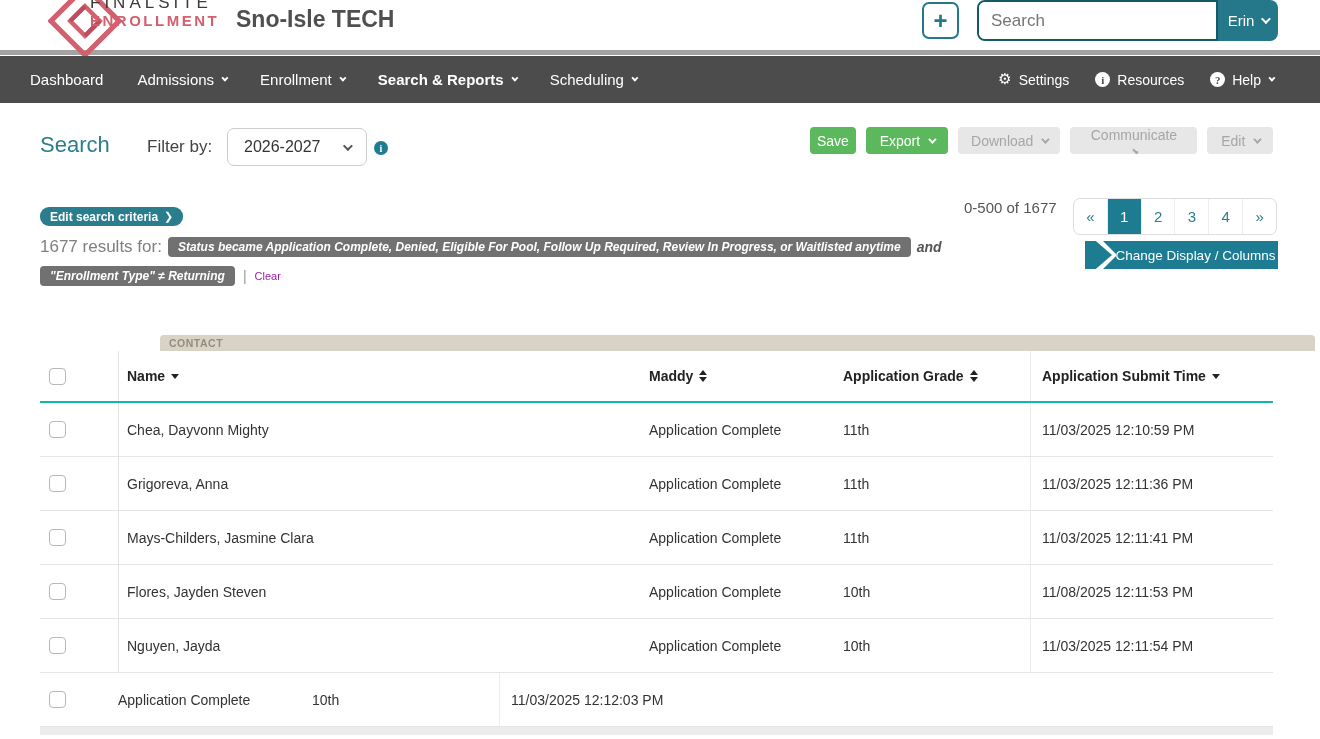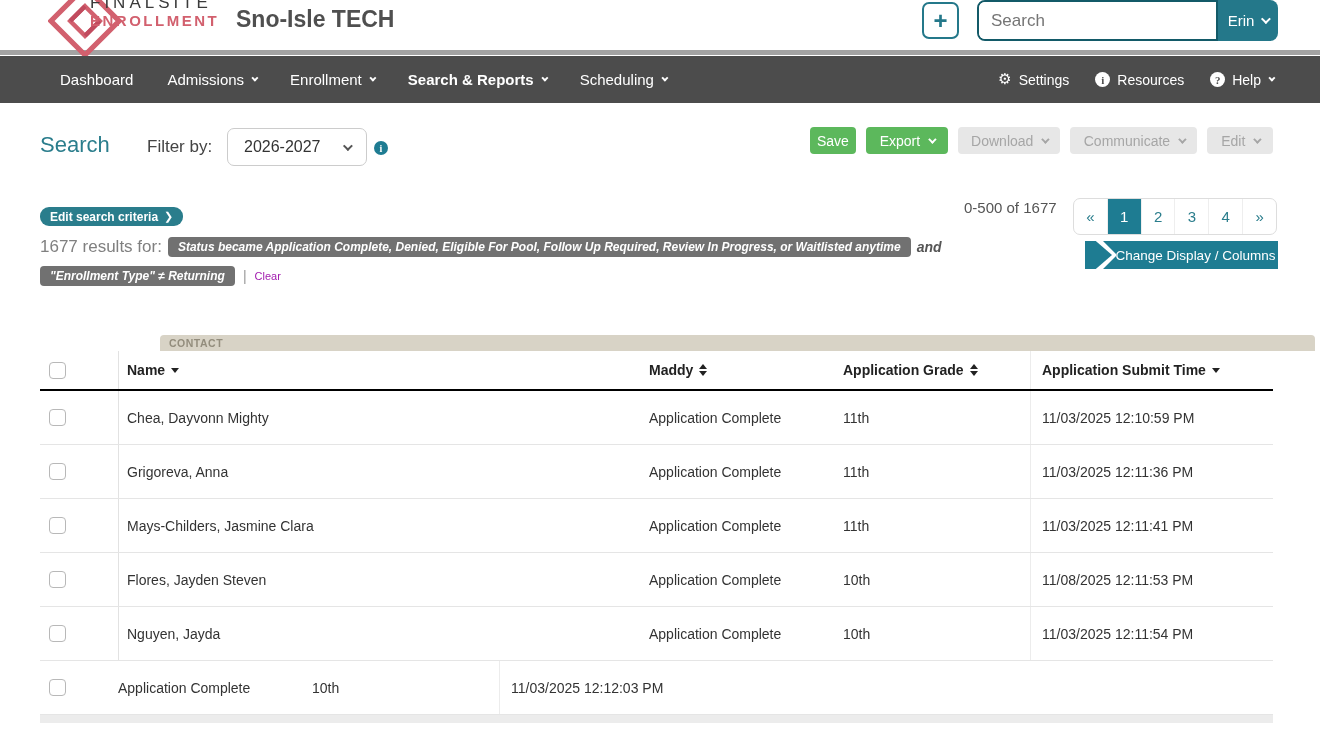--- a/index.html
+++ b/index.html
@@ -17,40 +17,40 @@
   .add-btn { position:absolute; left:922px; top:2px; width:37px; height:37px; background:#fff; border:2px solid #24788a; border-radius:7px; color:#24788a; font-size:24px; font-weight:700; line-height:31px; text-align:center; cursor:pointer; }
   .search-group { position:absolute; left:977px; top:0px; height:41px; display:flex; }
   .search-box { display:flex; width:241px; height:41px; background:#fff; border:2px solid #135a68; border-radius:8px 0 0 8px; overflow:hidden; }
   .search-input { flex:1; border:none; outline:none; font-size:17px; color:#555; padding:0 12px; font-family:inherit; }
   .user-btn { width:60px; height:41px; background:#24788a; border:none; border-radius:0 8px 8px 0; color:#fff; font-size:15px; display:flex; align-items:center; justify-content:center; gap:7px; cursor:pointer; font-family:inherit; }
   .chev { display:inline-block; width:7px; height:7px; border-right:2px solid currentColor; border-bottom:2px solid currentColor; transform:rotate(45deg) translateY(-2px); }
   .chev-sm { width:5px; height:5px; }
 
   
   .navbar { position:absolute; left:0; top:56px; width:1320px; height:47px; background:#4c4c4c; display:flex; align-items:center; }
-  .nav-left { display:flex; align-items:center; gap:34px; padding-left:60px; }
+  .nav-left { display:flex; align-items:center; gap:34px; padding-left:30px; }
   .nav-item { color:#fff; font-size:15px; display:flex; align-items:center; gap:7px; cursor:pointer; white-space:nowrap; }
   .nav-item.bold { font-weight:700; }
   .nav-right { position:absolute; right:47px; display:flex; align-items:center; gap:26px; }
   .nav-right .nav-item { font-size:14px; }
   .circ-icon { display:inline-flex; width:15px; height:15px; border-radius:50%; background:#fff; color:#4c4c4c; font-size:11px; font-weight:700; align-items:center; justify-content:center; font-family:"Liberation Serif",serif; }
   .gear { font-size:15px; line-height:1; font-family:"DejaVu Sans",sans-serif; }
 
   
   .page-title { position:absolute; left:40px; top:132px; font-size:22px; color:#2a7d8c; }
   .filter-label { position:absolute; left:147px; top:137px; font-size:17px; color:#444; }
   .filter-select { position:absolute; left:227px; top:128px; width:140px; height:38px; background:#fff; border:1px solid #ccc; border-radius:7px; display:flex; align-items:center; justify-content:space-between; padding:0 16px; font-size:16px; color:#333; cursor:pointer; }
   .filter-select .chev { color:#555; }
   .info-dot { position:absolute; left:374px; top:141px; width:14px; height:14px; border-radius:50%; background:#1e7c92; color:#fff; font-size:10px; font-weight:700; font-family:"Liberation Serif",serif; display:flex; align-items:center; justify-content:center; cursor:pointer; }
   .action-bar { position:absolute; top:127px; left:810px; width:463px; display:flex; gap:10px; }
   .btn { height:27px; border:none; border-radius:4px; font-size:14px; font-family:inherit; display:flex; align-items:center; justify-content:center; gap:8px; cursor:pointer; }
   .btn-green { background:#5cb85c; color:#fff; }
   .btn-gray { background:#e7e7e7; color:#a6a6a6; cursor:default; }
   .btn .chev { width:6px; height:6px; }
-  .w-save{width:46px;} .w-export{width:83px;} .w-download{width:103px;} .w-comm{width:128px;} .w-edit{width:66px;}
+  .w-save{width:46px;} .w-export{width:83px;} .w-download{width:103px;} .w-comm{width:128px;flex-direction:column;} .w-edit{width:66px;}
 
   
   .edit-criteria { position:absolute; left:40px; top:207px; height:19px; background:#2a7d8c; color:#fff; border:none; border-radius:9px; font-size:12px; font-weight:700; padding:0 10px; display:flex; align-items:center; gap:6px; cursor:pointer; font-family:inherit; }
   .results-line { position:absolute; left:40px; top:237px; font-size:17px; color:#808080; display:flex; align-items:center; gap:6px; }
   .crit-badge { background:#717171; color:#fff; border-radius:4px; padding:3px 10px; font-size:12px; font-weight:700; font-style:italic; white-space:nowrap; }
   .and-word { font-size:14px; font-style:italic; color:#555; font-weight:700; }
   .crit-line2 { position:absolute; left:40px; top:266px; display:flex; align-items:center; gap:8px; font-size:14px; color:#999; }
   .clear-link { color:#a21caf; font-size:11px; text-decoration:none; cursor:pointer; }
 
   
@@ -60,21 +60,21 @@
   .page-cell:last-child { border-right:none; }
   .page-cell.active { background:#1e7c92; color:#fff; }
   .change-display { position:absolute; left:1085px; top:241px; width:193px; height:28px; cursor:pointer; }
   .cd-arrow { position:absolute; left:0; top:0; width:27px; height:28px; background:#1e7c92; clip-path:polygon(0 0,40% 0,100% 50%,40% 100%,0 100%); }
   .cd-banner { position:absolute; left:18px; top:0; width:175px; height:28px; background:#1e7c92; color:#fff; font-size:13.5px; display:flex; align-items:center; justify-content:center; clip-path:polygon(0 0,100% 0,100% 100%,0 100%,14px 50%); padding-left:10px; }
 
   
   .table-wrap { position:absolute; left:40px; top:335px; width:1233px; }
   .contact-bar { margin-left:120px; width:1155px; height:16px; background:#d8d3c6; border-radius:4px 4px 0 0; display:flex; align-items:center; }
   .contact-label { font-size:10.5px; font-weight:700; letter-spacing:0.5px; color:#938d7d; padding-left:9px; }
-  .thead { display:flex; height:40px; background:#fff; border-bottom:2px solid #000000; }
+  .thead { display:flex; height:52px; background:#fff; border-bottom:2px solid #14b8a6; }
   .trow { display:flex; height:54px; background:#fff; border-bottom:1px solid #e5e5e5; align-items:center; }
   .cell-check { width:78px; display:flex; align-items:center; padding-left:9px; }
   .cell-name { width:531px; border-left:1px solid #e2e2e2; padding-left:8px; font-size:14px; color:#333; display:flex; align-items:center; height:100%; }
   .cell-status { width:194px; font-size:14px; color:#333; }
   .cell-grade { width:187px; font-size:14px; color:#333; }
   .cell-time { width:243px; border-left:1px solid #ececec; padding-left:11px; font-size:14px; color:#333; display:flex; align-items:center; height:100%; }
   .thead .cell-name,.thead .cell-status,.thead .cell-grade,.thead .cell-time { font-weight:700; color:#222; font-size:14px; }
   .thead > div { display:flex; align-items:center; }
   .checkbox { width:17px; height:17px; border:1.5px solid #b8b8b8; border-radius:4px; background:#fff; cursor:pointer; }
   .sort-icons { display:inline-flex; flex-direction:column; margin-left:6px; gap:2px; }

